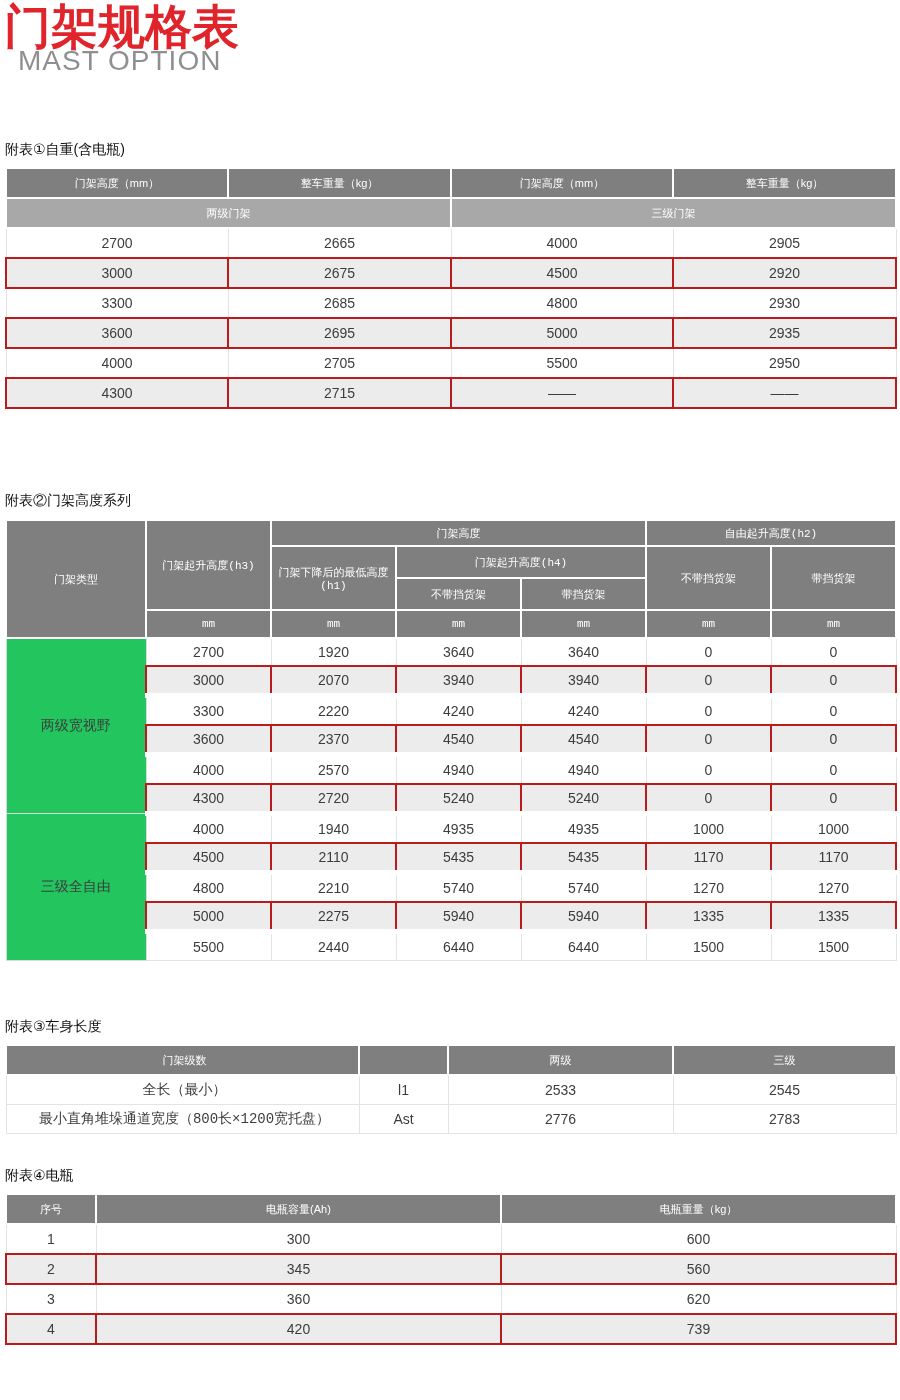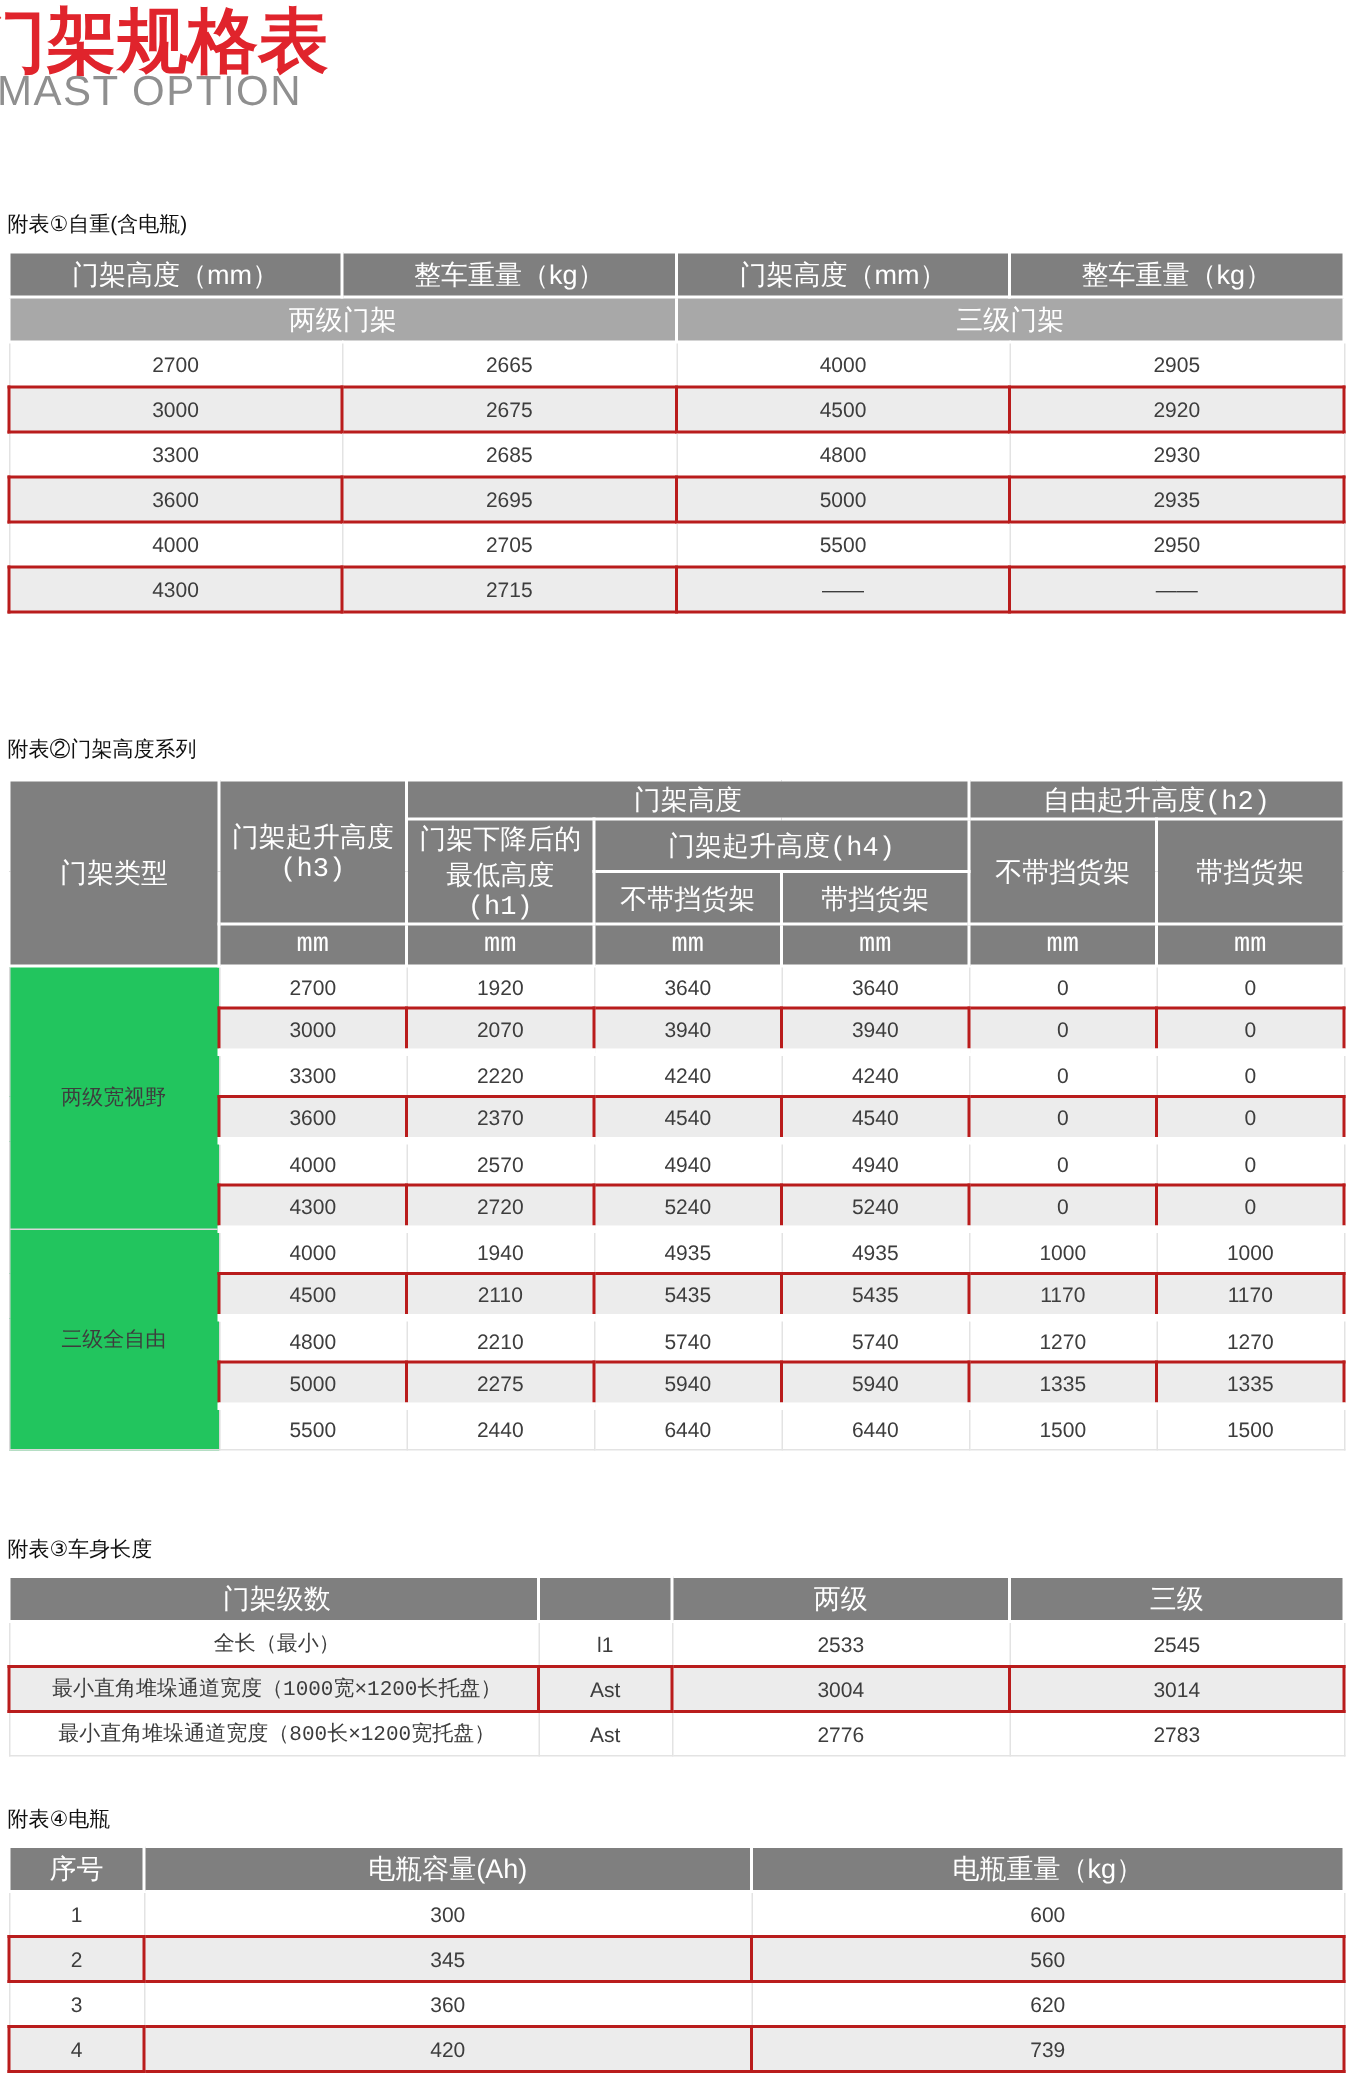--- a/index.html
+++ b/index.html
@@ -2,42 +2,42 @@
 <html><head>
 <meta charset="utf-8">
 <style>
   html,body{margin:0;padding:0;}
   body{
     width:900px;height:1400px;overflow:hidden;background:#fff;
     font-family:"Liberation Sans","DejaVu Sans",sans-serif;
     color:#3d3d3d;
   }
   
-  .page-head{padding-top:3px;}
+  .page-head{padding-top:3px;margin-left:20px;}
   .page-title{
     margin:0 0 0 -16px;font-size:47px;line-height:1.0;font-weight:bold;
     color:#e0242c;letter-spacing:0;
   }
   .page-subtitle{
     margin:-3px 0 0 -2px;font-size:28px;line-height:1.0;color:#8f8f8f;
     letter-spacing:1px;font-weight:normal;
   }
   
   .caption{font-size:14px;color:#111;margin:0 0 8px 5px;height:20px;line-height:20px;}
   .sec1 .caption{margin-top:64px;}
   .sec2 .caption{margin-top:82px;font-family:Liberation Serif, serif;}
   .sec3 .caption{margin-top:55px;}
   .sec4 .caption{margin-top:31px;}
   
   table{
     border-collapse:collapse;table-layout:fixed;
     width:890px;margin-left:5px;
   }
   th{
-    background:#7f7f7f;color:#fff;font-weight:normal;font-size:18px;
+    background:#7f7f7f;color:#fff;font-weight:normal;font-size:11px;
     border:2px solid #fff;height:28px;text-align:center;padding:0 4px;
   }
   .subhead th{background:#a8a8a8;}
   td{
     font-size:14px;text-align:center;height:28px;padding:0 4px;
     border:1px solid #e3e3e3;background:#fff;color:#3d3d3d;
   }
   tr.stripe td{background:#ececec;border:2px solid #b91c1c;}
   
   .t2 td{height:26px;}
@@ -269,26 +269,20 @@
         <th>三级</th>
       </tr>
     </thead>
     <tbody>
         <tr>
           <td>全长（最小）</td>
           <td>l1</td>
           <td>2533</td>
           <td>2545</td>
         </tr>
-        <tr class="stripe">
-          <td>最小直角堆垛通道宽度（1000宽×1200长托盘）</td>
-          <td>Ast</td>
-          <td>3004</td>
-          <td>3014</td>
-        </tr>
         <tr>
           <td>最小直角堆垛通道宽度（800长×1200宽托盘）</td>
           <td>Ast</td>
           <td>2776</td>
           <td>2783</td>
         </tr>
       </tbody>
   </table>
 </div>
 

